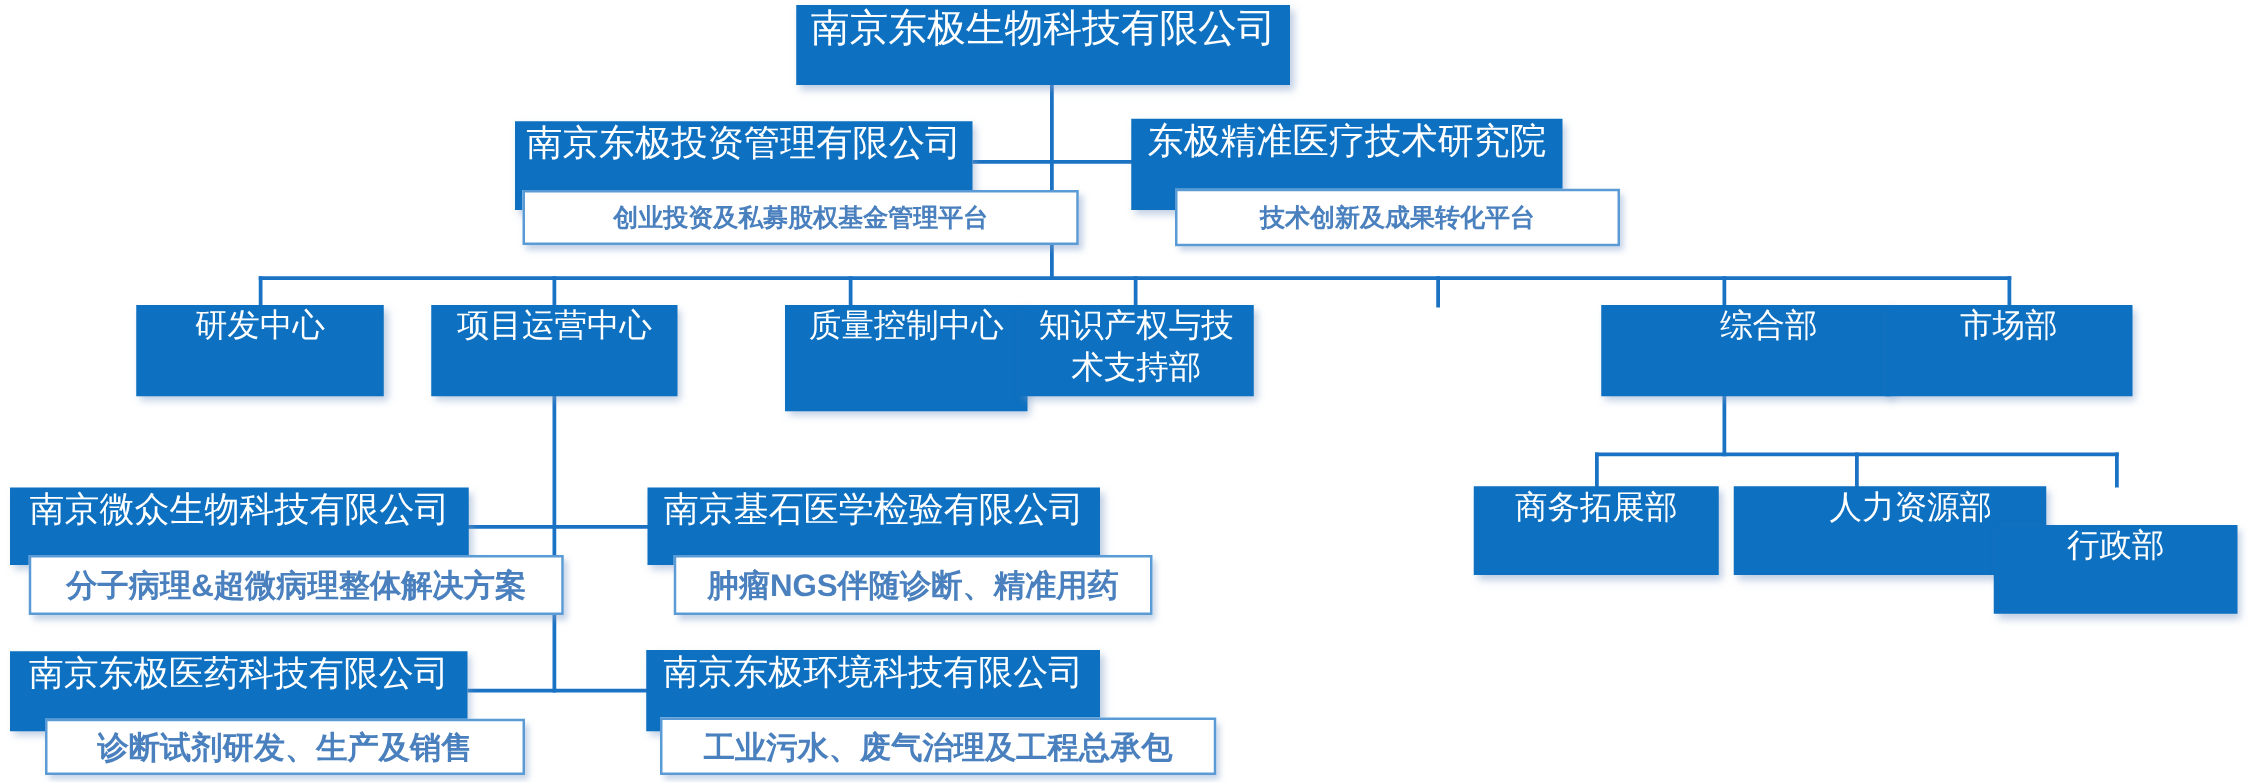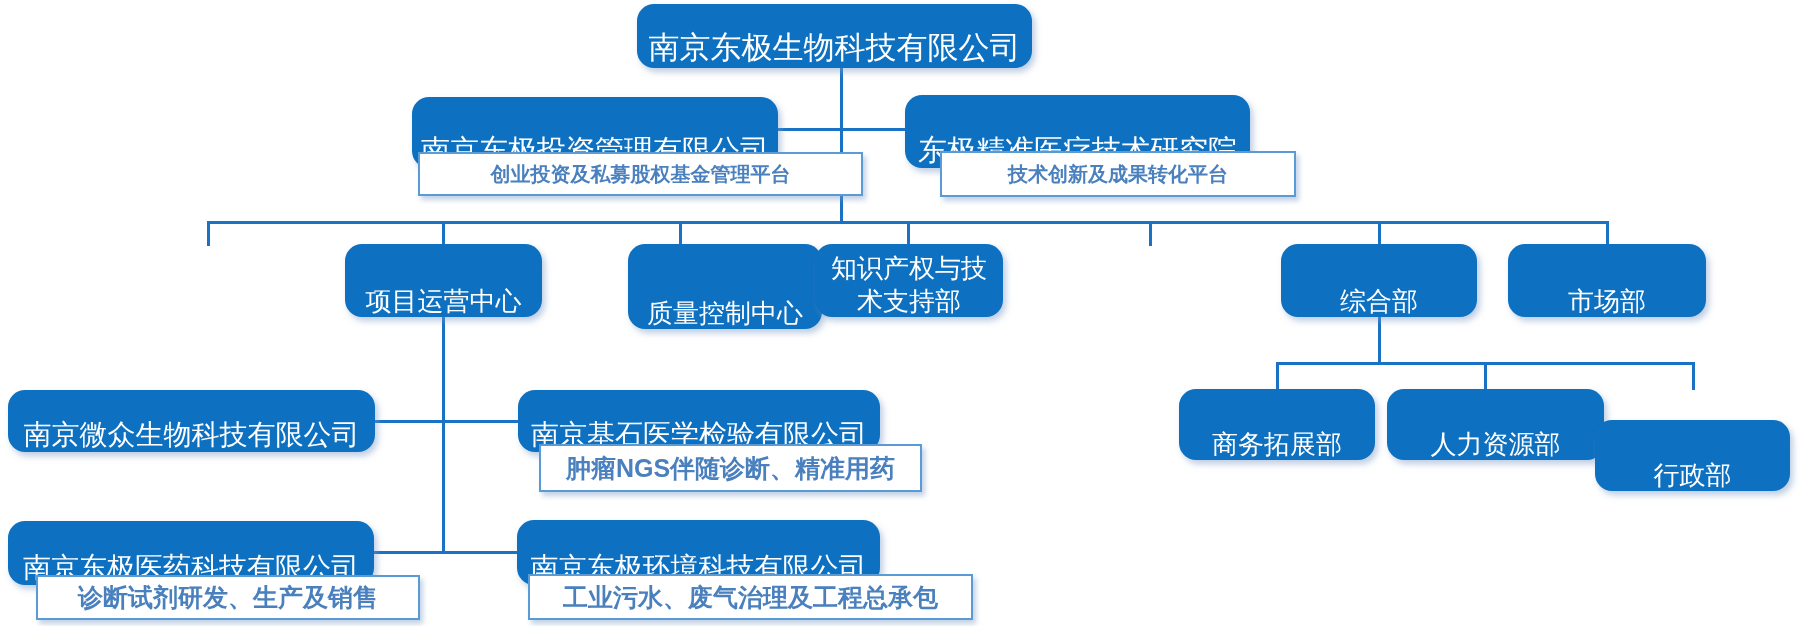--- a/index.html
+++ b/index.html
@@ -11,24 +11,23 @@
     --canvas-bg:#ffffff;
   }
   html,body{margin:0;padding:0;background:#fff;}
   #canvas{
     position:relative;width:1800px;height:626px;background:var(--canvas-bg);
     font-family:"Liberation Sans","DejaVu Sans",sans-serif;overflow:hidden;
   }
   .line{position:absolute;background:var(--line);z-index:1;}
   .node{
     position:absolute;z-index:2;background:var(--fill);color:var(--box-text);
-    display:flex;align-items:flex-end;justify-content:center;text-align:center;
+    display:flex;align-items:flex-start;justify-content:center;text-align:center;
     box-shadow:3px 4px 6px rgba(125,155,200,.5);
     line-height:1.25;
-    border-radius:17px;
   }
   .tag{
     position:absolute;z-index:3;background:#ffffff;color:var(--tag-text);
     border:2px solid var(--tag-border);box-sizing:border-box;
     display:flex;align-items:center;justify-content:center;text-align:center;
     box-shadow:3px 4px 5px rgba(125,155,200,.45);
     font-weight:700;
   }
   .f-root{font-size:31px;}
   .f-l2{font-size:29px;}
@@ -73,38 +72,44 @@
     <span>创业投资及私募股权基金管理平台</span>
   </div>
 
   <div class="node f-l2" style="left:905px;top:95px;width:345px;height:73px;">
     <span>东极精准医疗技术研究院</span>
   </div>
   <div class="tag f-tag" style="left:940px;top:151px;width:356px;height:46px;">
     <span>技术创新及成果转化平台</span>
   </div>
 
+  <div class="node f-dept" style="left:109px;top:244px;width:198px;height:73px;">
+    <span>研发中心</span>
+  </div>
   <div class="node f-dept" style="left:345px;top:244px;width:197px;height:73px;">
     <span>项目运营中心</span>
   </div>
   <div class="node f-dept" style="left:600px;top:244px;width:194px;height:85px;margin-left:28px;">
     <span>质量控制中心</span>
   </div>
   <div class="node f-dept" style="left:815px;top:244px;width:188px;height:73px;">
     <span class="wrap-narrow">知识产权与技术支持部</span>
   </div>
-  <div class="node f-dept" style="left:1281px;top:244px;width:196px;height:73px;">
+  <div class="node f-dept" style="left:1281px;top:244px;width:196px;height:73px;padding-left:36px;">
     <span>综合部</span>
   </div>
   <div class="node f-dept" style="left:1508px;top:244px;width:198px;height:73px;">
     <span>市场部</span>
   </div>
 
   <div class="node f-sub" style="left:8px;top:390px;width:367px;height:62px;">
     <span>南京微众生物科技有限公司</span>
+  </div>
+  <div class="tag f-tag-s" style="left:23px;top:444px;width:428px;height:48px;">
+    <span>分子病理&amp;超微病理整体解决方案</span>
   </div>
 
   <div class="node f-sub" style="left:518px;top:390px;width:362px;height:62px;">
     <span>南京基石医学检验有限公司</span>
   </div>
   <div class="tag f-tag-s" style="left:539px;top:444px;width:383px;height:48px;">
     <span>肿瘤NGS伴随诊断、精准用药</span>
   </div>
 
   <div class="node f-sub" style="left:8px;top:521px;width:366px;height:64px;">
@@ -117,20 +122,20 @@
   <div class="node f-sub" style="left:517px;top:520px;width:363px;height:65px;">
     <span>南京东极环境科技有限公司</span>
   </div>
   <div class="tag f-tag-s" style="left:528px;top:574px;width:445px;height:46px;">
     <span>工业污水、废气治理及工程总承包</span>
   </div>
 
   <div class="node f-dept" style="left:1179px;top:389px;width:196px;height:71px;">
     <span>商务拓展部</span>
   </div>
-  <div class="node f-dept" style="left:1387px;top:389px;width:217px;height:71px;">
+  <div class="node f-dept" style="left:1387px;top:389px;width:217px;height:71px;padding-left:33px;">
     <span>人力资源部</span>
   </div>
   <div class="node f-dept" style="left:1595px;top:388px;width:195px;height:71px;margin-top:32px;">
     <span>行政部</span>
   </div>
 
 </div>
 
 </body></html>

